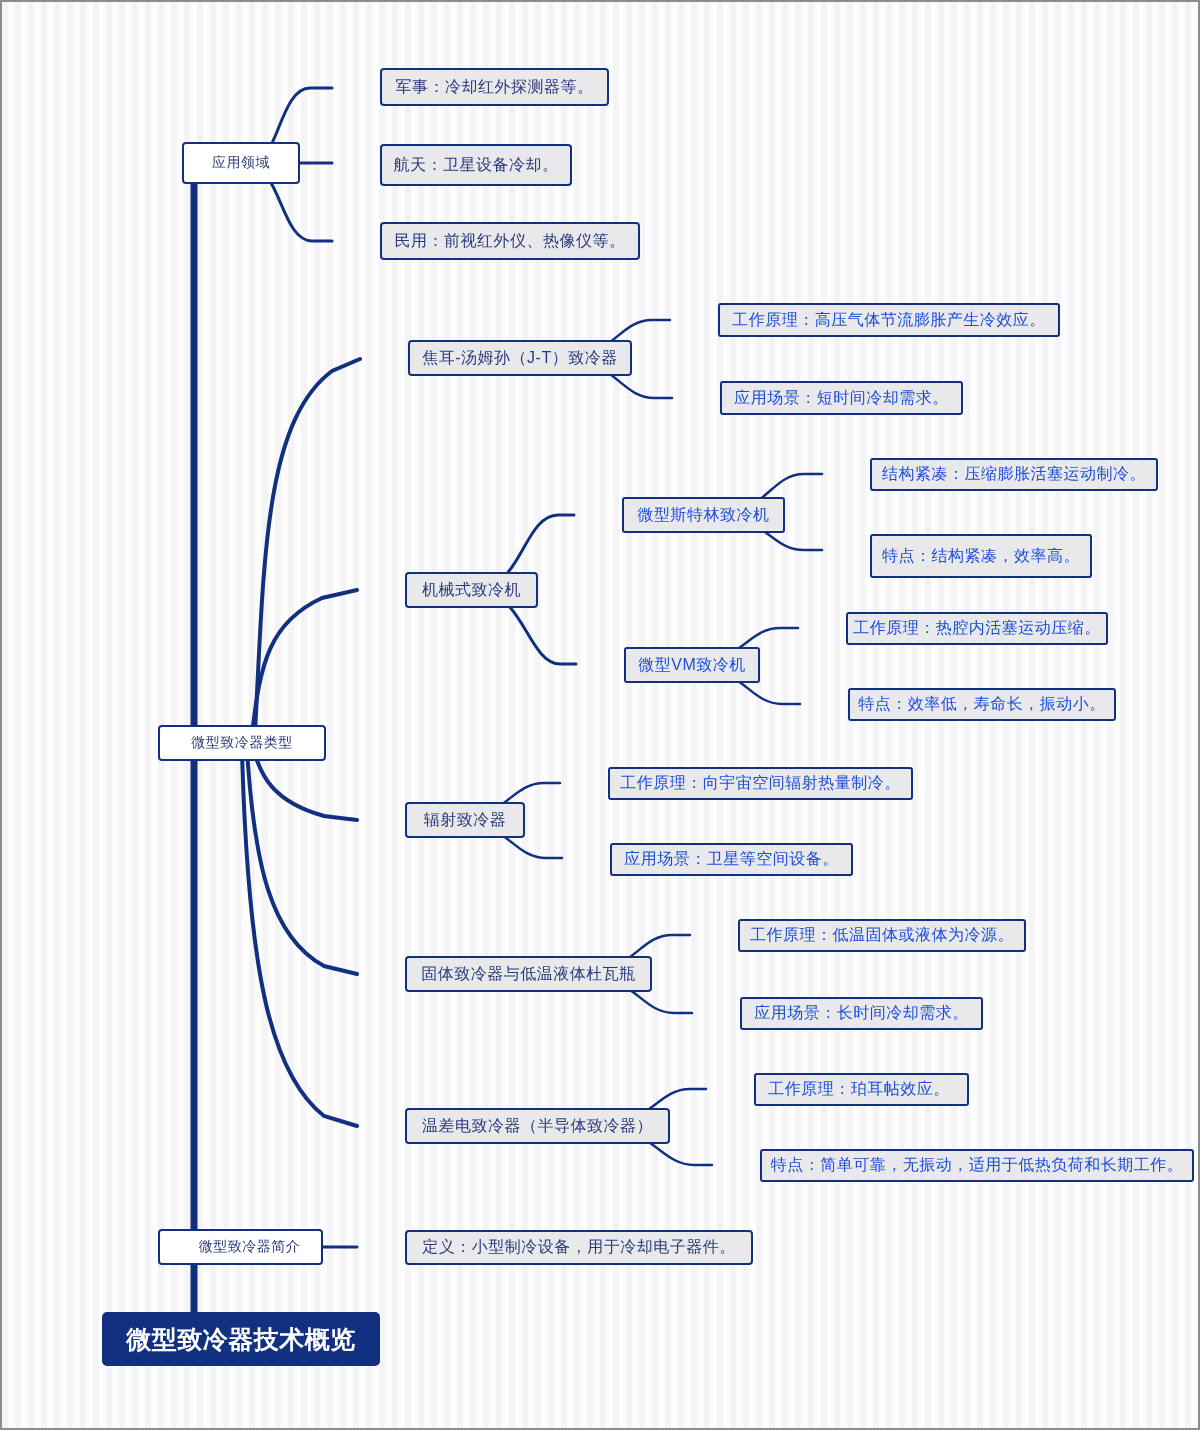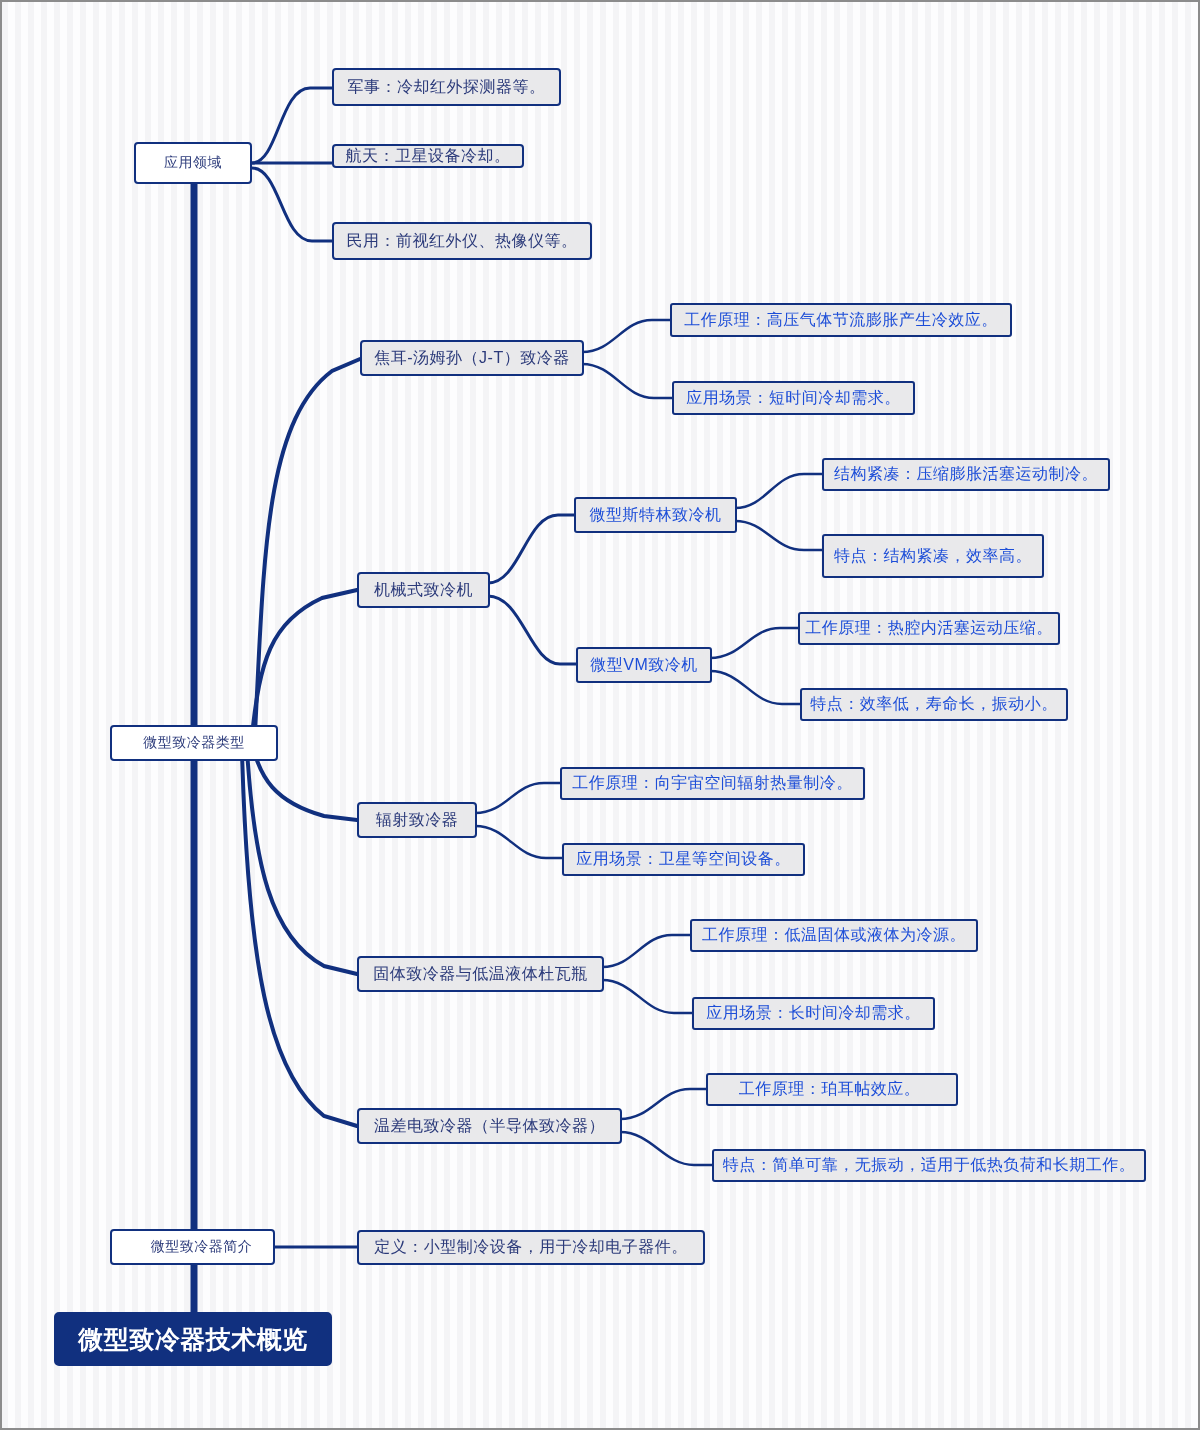--- a/index.html
+++ b/index.html
@@ -35,20 +35,21 @@
     pointer-events: none;
   }
   .node {
     position: absolute;
     box-sizing: border-box;
     display: flex;
     align-items: center;
     justify-content: center;
     white-space: nowrap;
     letter-spacing: 0.5px;
+    margin-left: 48px;
   }
   
   .n-root {
     background: #11307f;
     border: 2px solid #11307f;
     border-radius: 5px;
     color: #ffffff;
     font-size: 25px;
     font-weight: bold;
     padding: 0 16px;
@@ -127,21 +128,21 @@
     </g>
   </svg>
 
   <div class="node n-l1" style="left:132px; top:140px; width:118px; height:42px;">
     <span>应用领域</span>
   </div>
 
   <div class="node n-l2" style="left:330px; top:66px; width:229px; height:38px;">
     <span>军事：冷却红外探测器等。</span>
   </div>
-  <div class="node n-l2" style="left:330px; top:142px; width:192px; height:24px;">
+  <div class="node n-l2" style="left:330px; top:142px; width:192px; height:42px;">
     <span>航天：卫星设备冷却。</span>
   </div>
   <div class="node n-l2" style="left:330px; top:220px; width:260px; height:38px;">
     <span>民用：前视红外仪、热像仪等。</span>
   </div>
 
   <div class="node n-l1" style="left:108px; top:723px; width:168px; height:36px;">
     <span>微型致冷器类型</span>
   </div>
 
@@ -195,21 +196,21 @@
   <div class="node n-l3" style="left:688px; top:917px; width:288px; height:33px;">
     <span>工作原理：低温固体或液体为冷源。</span>
   </div>
   <div class="node n-l3" style="left:690px; top:995px; width:243px; height:33px;">
     <span>应用场景：长时间冷却需求。</span>
   </div>
 
   <div class="node n-l2" style="left:355px; top:1106px; width:265px; height:36px;">
     <span>温差电致冷器（半导体致冷器）</span>
   </div>
-  <div class="node n-l3" style="left:704px; top:1071px; width:252px; height:33px;padding-left:8px;">
+  <div class="node n-l3" style="left:704px; top:1071px; width:215px; height:33px;padding-left:8px;">
     <span>工作原理：珀耳帖效应。</span>
   </div>
   <div class="node n-l3" style="left:710px; top:1147px; width:434px; height:33px;">
     <span>特点：简单可靠，无振动，适用于低热负荷和长期工作。</span>
   </div>
 
   <div class="node n-l1" style="left:108px; top:1227px; width:165px; height:36px;padding-left:32px;">
     <span>微型致冷器简介</span>
   </div>
   <div class="node n-l2" style="left:355px; top:1228px; width:348px; height:35px;">

